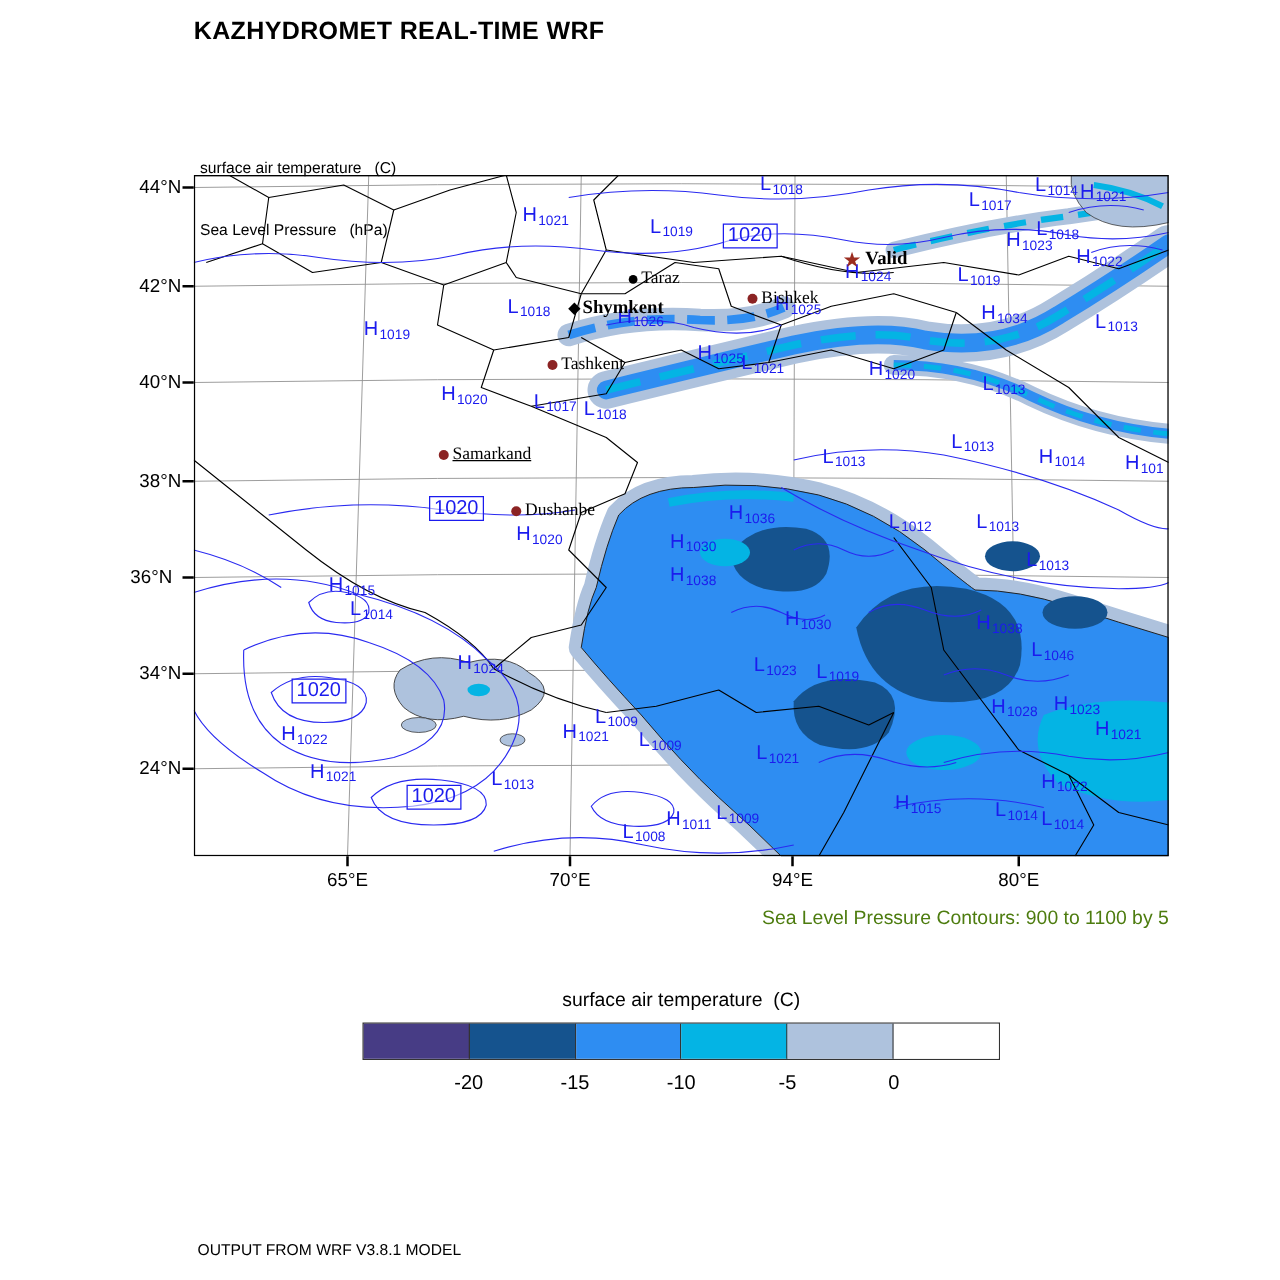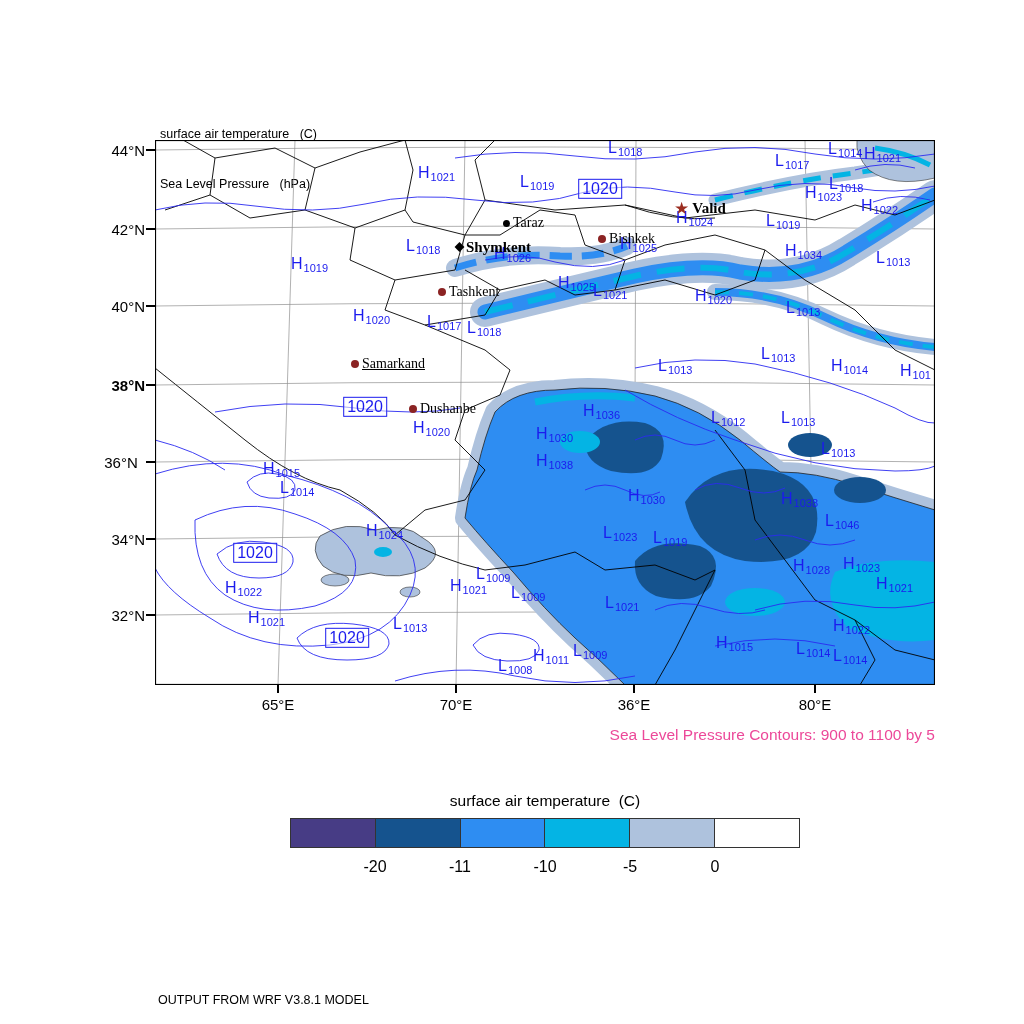--- a/index.html
+++ b/index.html
@@ -24,33 +24,34 @@
       font-size:16px;padding:0 3px;background:rgba(255,255,255,.55);line-height:1.15;}
   
   .city{position:absolute;display:flex;align-items:center;transform:translate(-4px,-50%);white-space:nowrap;}
   .mk{display:inline-block;}
   .mk.dot{width:8px;height:8px;border-radius:50%;background:#8b2323;}
   .mk.black-dot{width:7px;height:7px;border-radius:50%;background:#000;}
   .mk.diamond{width:7px;height:7px;background:#000;transform:rotate(45deg);}
   .mk.star{color:#9b2d20;font-size:17px;line-height:10px;}
   .cname{font-family:"Liberation Serif",serif;font-size:14px;margin-left:3px;}
   .cname.b{font-weight:bold;font-size:15px;}
-  .caption{position:absolute;right:89px;top:726px;color:#ec4899;font-size:15.5px;}
+  .caption{position:absolute;right:89px;top:726px;color:#4d7c0f;font-size:15.5px;}
   
   .cbtitle{position:absolute;left:290px;top:792px;width:510px;text-align:center;font-size:15.5px;white-space:pre;}
   .cbar{position:absolute;left:290px;top:818px;width:510px;height:30px;display:flex;border:1px solid #333;box-sizing:border-box;}
   .cbar .cell{flex:1 1 0;border-right:1px solid #333;}
   .cbar .cell:last-child{border-right:none;}
   .cbtick{position:absolute;top:858px;font-size:16px;transform:translateX(-50%);}
   .footer{position:absolute;left:158px;top:958px;font-size:12.5px;line-height:1.35;white-space:pre;}
 </style>
 </head>
 <body>
 
 <div class="page">
+  <div class="title">KAZHYDROMET REAL-TIME WRF</div>
   <div class="subtitle">
     <div>surface air temperature   (C)</div>
     <div>Sea Level Pressure   (hPa)</div>
   </div>
 
   <div class="fig" id="fig">
     <svg width="780" height="545" viewBox="0 0 780 545">
       <g stroke="#8f8f8f" stroke-width="0.7" fill="none">
         <path d="M0,10 Q390,4 780,10"></path>
           <path d="M0,89 Q390,83 780,89"></path>
@@ -145,33 +146,33 @@
       </g>
       <rect x="0.5" y="0.5" width="779" height="544" fill="none" stroke="#000" stroke-width="1.2"></rect>
     </svg>
 
   <div class="latlab" style="top: 10px;">44°N</div>
       <div class="latline" style="top: 10px;"></div>
       <div class="latlab" style="top: 89px;">42°N</div>
       <div class="latline" style="top: 89px;"></div>
       <div class="latlab" style="top: 166px;">40°N</div>
       <div class="latline" style="top: 166px;"></div>
-      <div class="latlab" style="top: 245px; font-weight: bold;">38°N</div>
+      <div class="latlab" style="top: 245px;">38°N</div>
       <div class="latline" style="top: 245px;"></div>
       <div class="latlab" style="top: 322px; text-align: center;">36°N</div>
       <div class="latline" style="top: 322px;"></div>
       <div class="latlab" style="top: 399px;">34°N</div>
       <div class="latline" style="top: 399px;"></div>
-      <div class="latlab" style="top: 475px;">32°N</div>
+      <div class="latlab" style="top: 475px;">24°N</div>
       <div class="latline" style="top: 475px;"></div>
       <div class="lonlab" style="left: 123px;">65°E</div>
       <div class="lonline" style="left: 123px;"></div>
       <div class="lonlab" style="left: 301px;">70°E</div>
       <div class="lonline" style="left: 301px;"></div>
-      <div class="lonlab" style="left: 479px;">36°E</div>
+      <div class="lonlab" style="left: 479px;">94°E</div>
       <div class="lonline" style="left: 479px;"></div>
       <div class="lonlab" style="left: 660px;">80°E</div>
       <div class="lonline" style="left: 660px;"></div>
       <div class="pl" style="left: 270px; top: 37px;">
         <span class="plt">H</span>
         <span class="plv">1021</span>
       </div>
       <div class="pl" style="left: 372px; top: 46px;">
         <span class="plt">L</span>
         <span class="plv">1019</span>
@@ -452,17 +453,17 @@
       <div class="cell" style="background: rgb(4, 180, 228);"></div>
       <div class="cell" style="background: rgb(174, 194, 221);"></div>
       <div class="cell" style="background: rgb(255, 255, 255);"></div>
     </div>
 
   <div class="footer">
     <div>OUTPUT FROM WRF V3.8.1 MODEL</div>
     
   </div>
 <div class="cbtick" style="left: 375px;">-20</div>
-    <div class="cbtick" style="left: 460px;">-11</div>
+    <div class="cbtick" style="left: 460px;">-15</div>
     <div class="cbtick" style="left: 545px;">-10</div>
     <div class="cbtick" style="left: 630px;">-5</div>
     <div class="cbtick" style="left: 715px;">0</div>
   </div>
 
 </body></html>

